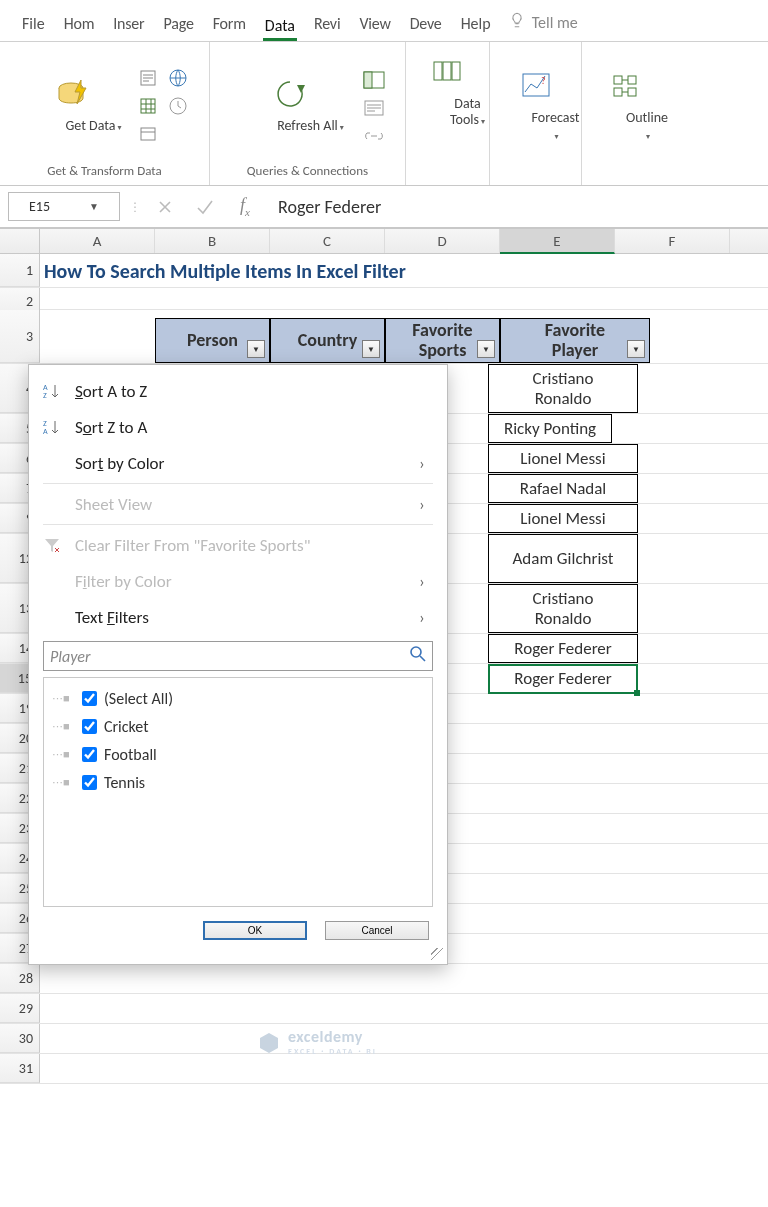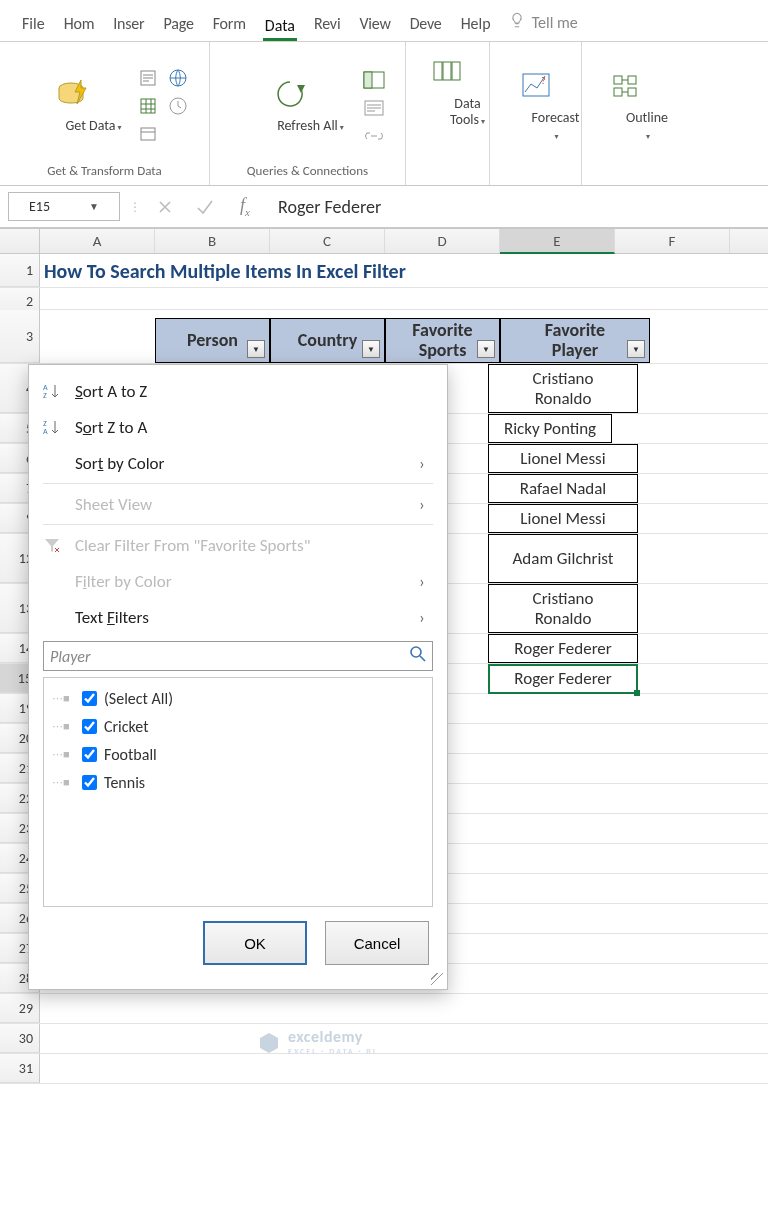--- a/index.html
+++ b/index.html
@@ -270,22 +270,22 @@
     display:flex; align-items:center; gap:4px;
     height:28px;
   }
   .fm-list .tree { color:#bbb; font-size:11px; width:22px; display:inline-block; }
   .fm-list input[type=checkbox]{ width:15px; height:15px; }
   .fm-btns {
     display:flex; gap:18px; justify-content:flex-end;
     padding:14px 10px 0 0;
   }
   .fm-btns button {
-    width:104px; height:44px;
-    font-size:15px;
+    width:104px; height:19px;
+    font-size:10px;
     border:1px solid #9a9a9a;
     background:linear-gradient(#f7f7f7,#e7e7e7);
     cursor:pointer;
   }
   .fm-btns button.primary { border:2px solid #2f6fb0; }
   .resize-grip {
     position:absolute; right:4px; bottom:4px;
     width:12px; height:12px;
     background:
       linear-gradient(135deg, transparent 4px, #999 4px, #999 5px, transparent 5px),

